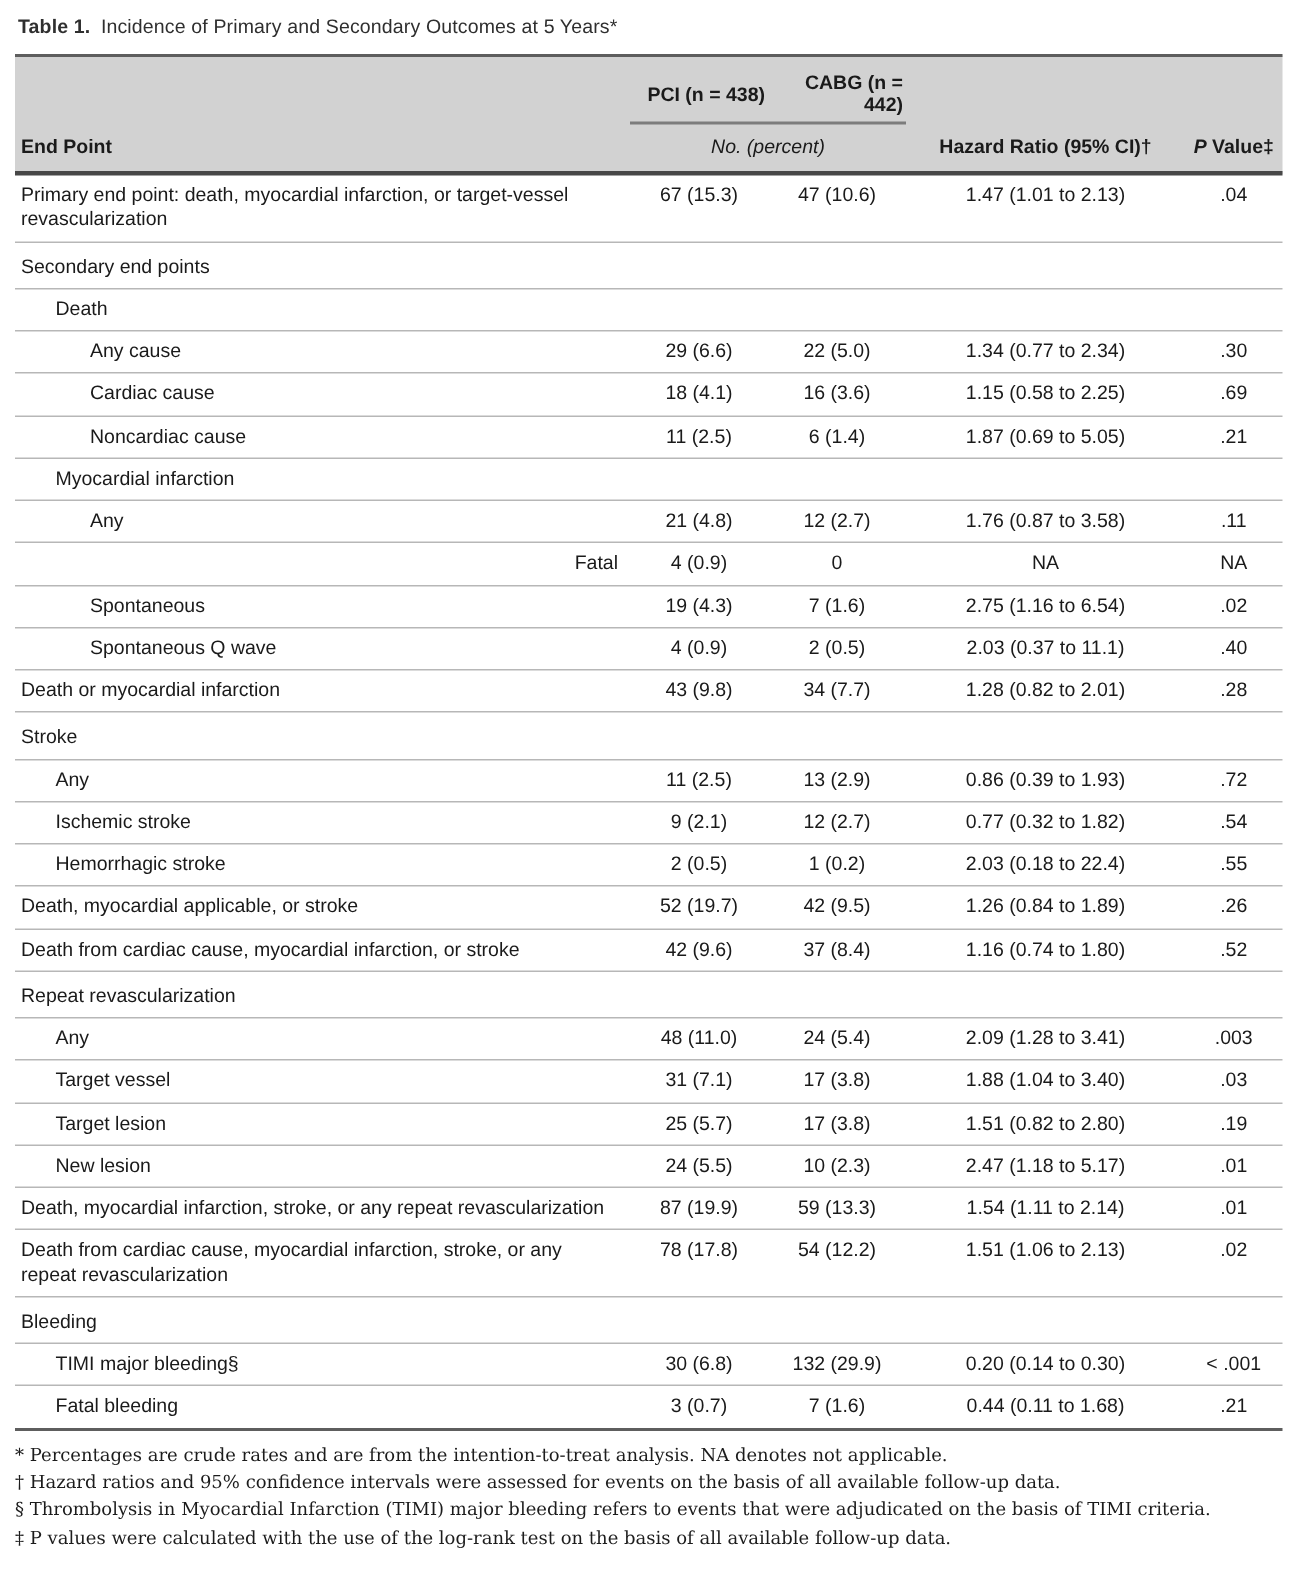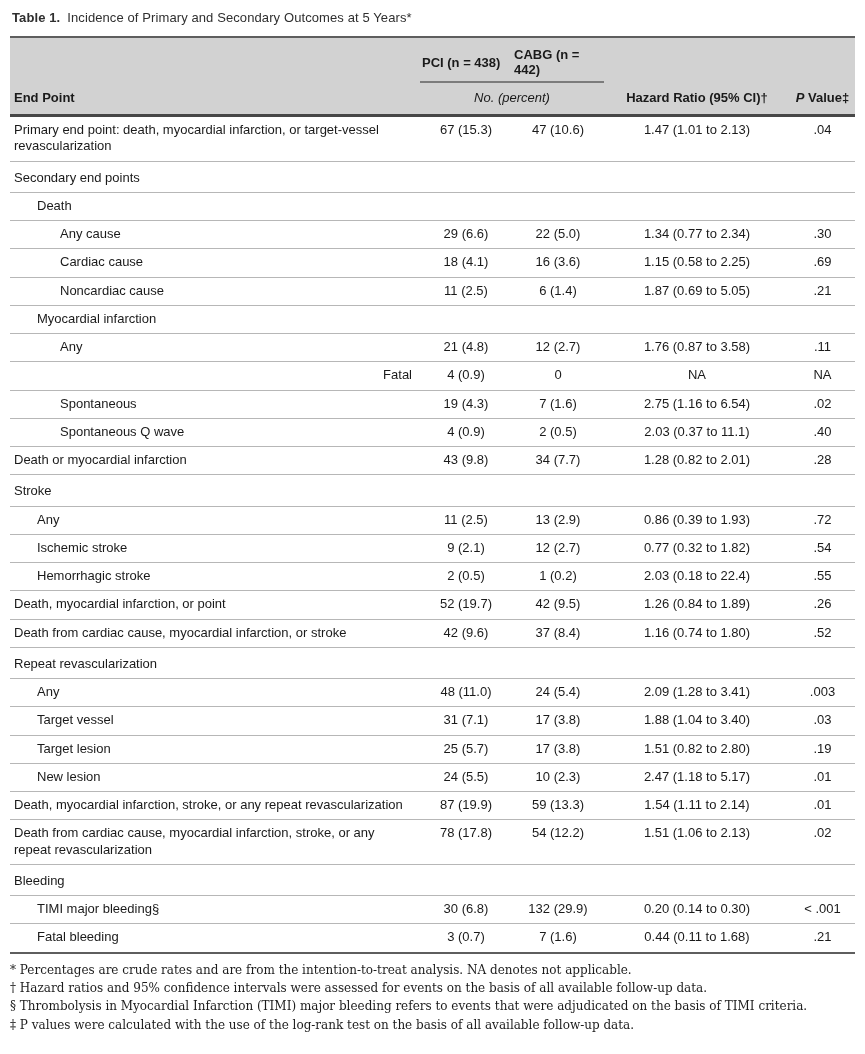--- a/index.html
+++ b/index.html
@@ -31,21 +31,21 @@
     table-layout: fixed;
     width: 845px;
     border-top: 2px solid #5e5e5e;
     border-bottom: 2px solid #5e5e5e;
   }
   thead { background: #d2d2d2; }
   thead td, thead th { font-size: 13px; }
   .group-row td {
     padding: 9px 2px 4px 2px;
     font-weight: bold;
-    text-align: left;
+    text-align: right;
   }
   .group-row td.grp { border-bottom: 2px solid #7c7c7c; }
   .head-row th {
     padding: 7px 2px 9px 2px;
     font-weight: bold;
     text-align: center;
     border-bottom: 3px solid #474747;
     vertical-align: bottom;
   }
   .head-row th.ep {
@@ -202,21 +202,21 @@
           <td class="num">.54</td>
         </tr>
         <tr>
           <td class="lbl" style="padding-left: 27px;">Hemorrhagic stroke</td>
           <td class="num">2 (0.5)</td>
           <td class="num">1 (0.2)</td>
           <td class="num">2.03 (0.18 to 22.4)</td>
           <td class="num">.55</td>
         </tr>
         <tr>
-          <td class="lbl" style="padding-left: 4px;">Death, myocardial infarction, or point</td>
+          <td class="lbl" style="padding-left: 4px;">Death, myocardial applicable, or stroke</td>
           <td class="num">52 (19.7)</td>
           <td class="num">42 (9.5)</td>
           <td class="num">1.26 (0.84 to 1.89)</td>
           <td class="num">.26</td>
         </tr>
         <tr>
           <td class="lbl" style="padding-left: 4px;">Death from cardiac cause, myocardial infarction, or stroke</td>
           <td class="num">42 (9.6)</td>
           <td class="num">37 (8.4)</td>
           <td class="num">1.16 (0.74 to 1.80)</td>

